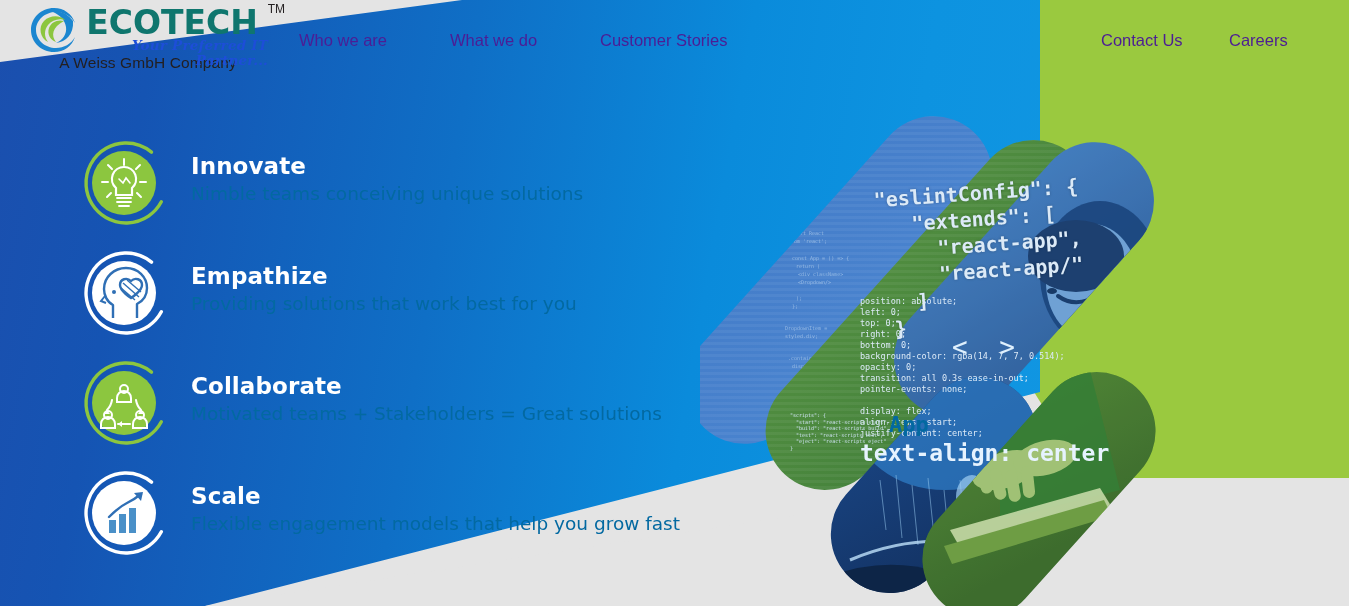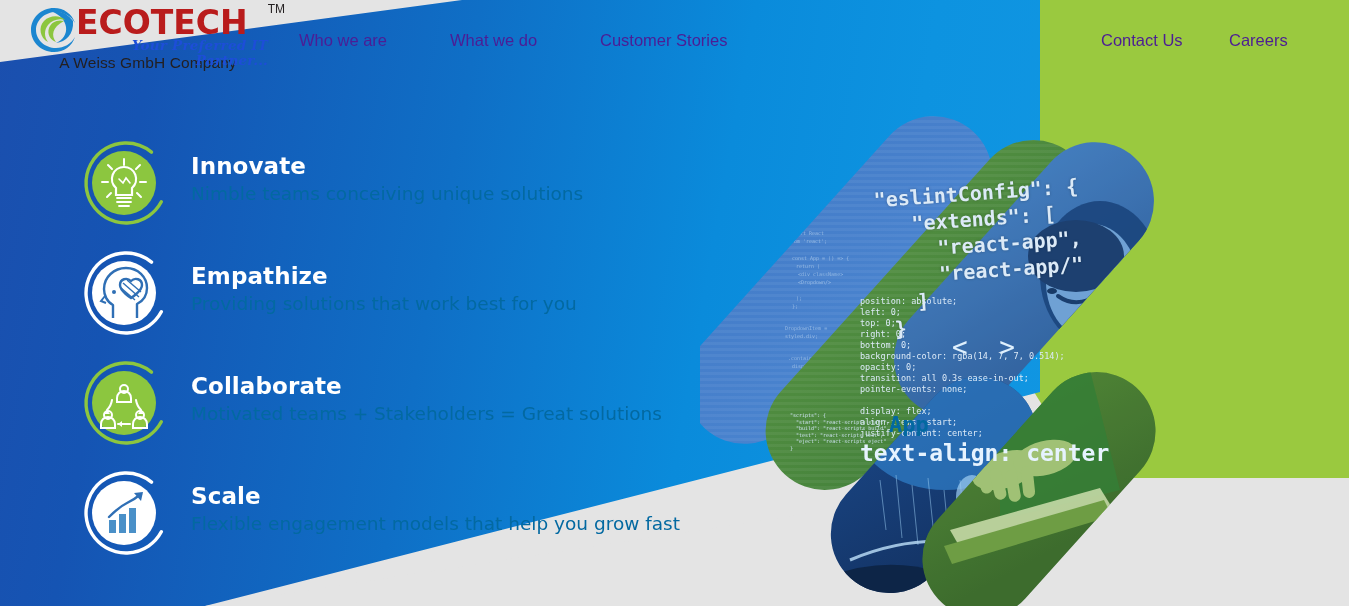--- a/index.html
+++ b/index.html
@@ -39,21 +39,21 @@
     width:240px; height:84px;
     z-index:40;
     display:flex; flex-direction:column; align-items:center;
   }
   .logo-row { display:flex; align-items:flex-start; height:50px; }
   .logo-mark { width:52px; height:48px; margin-top:2px; flex:0 0 auto;}
   .logo-textblock { position:relative; margin-left:-4px; }
   .logo-word {
     font-family:"DejaVu Sans", sans-serif;
     font-size:33px; font-weight:bold; letter-spacing:0px;
-    color:#b91c1c; line-height:38px;
+    color:#0f766e; line-height:38px;text-align:center;
   }
   .logo-tm {
     position:absolute; right:-17px; top:-2px;
     font-size:12px; color:#231f20; font-weight:normal;
     font-family:"Liberation Sans", sans-serif;
   }
   .logo-tag {
     font-family:"DejaVu Serif", serif;
     font-style:italic; font-weight:bold;
     font-size:13.5px; color:#1d4ed8;

